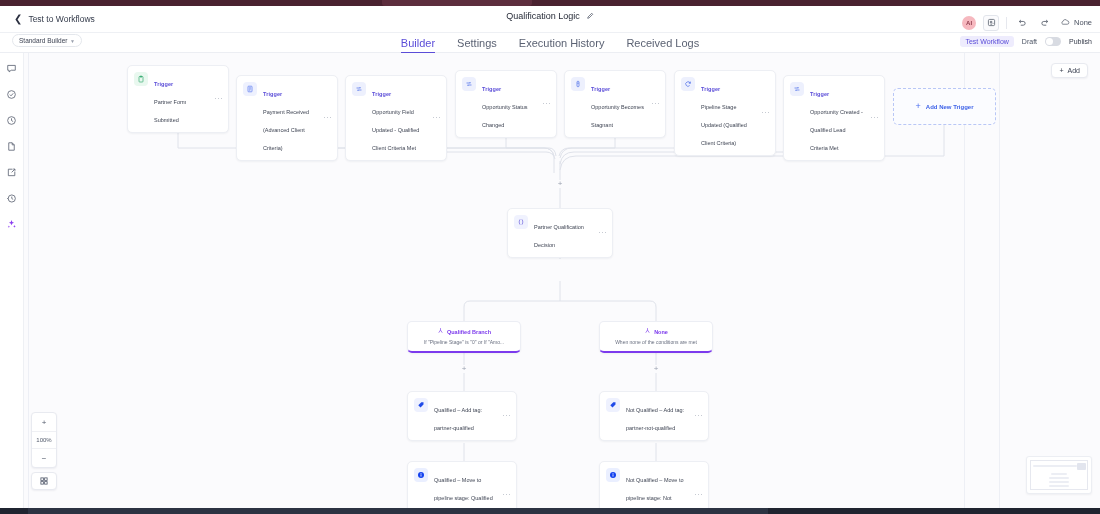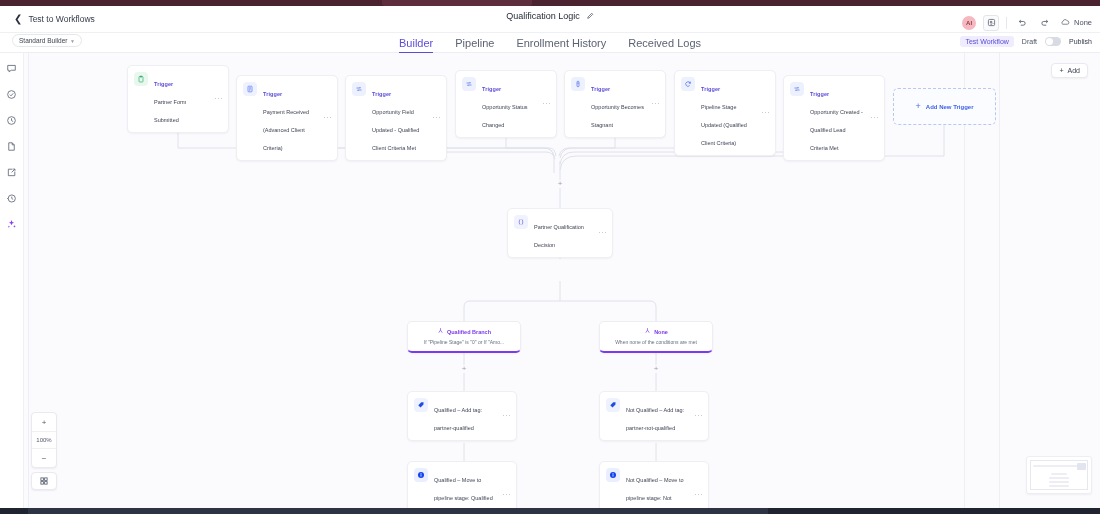--- a/index.html
+++ b/index.html
@@ -319,22 +319,22 @@
 
 <div class="subheader">
 
   <div class="builder-select">
     <span>Standard Builder</span>
     <span class="caret">▼</span>
   </div>
 
   <div class="tabs">
     <div class="tab active">Builder</div>
-    <div class="tab">Pipeline</div>
-    <div class="tab">Enrollment History</div>
+    <div class="tab">Settings</div>
+    <div class="tab">Execution History</div>
     <div class="tab">Received Logs</div>
   </div>
 
   <div class="sub-right">
     <div class="test-wf">Test Workflow</div>
     <span class="draft-label">Draft</span>
     <div class="toggle"></div>
     <span class="publish-label">Publish</span>
   </div>
 </div>

